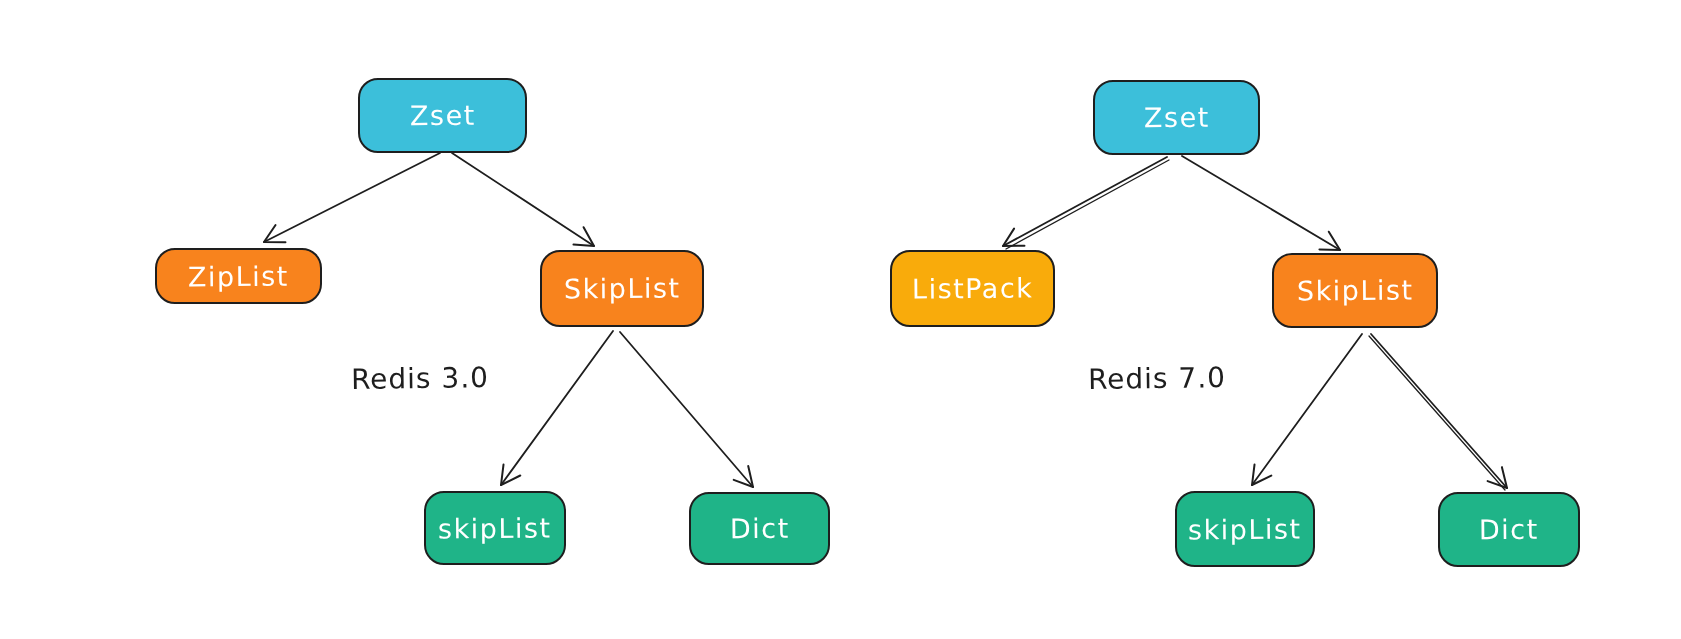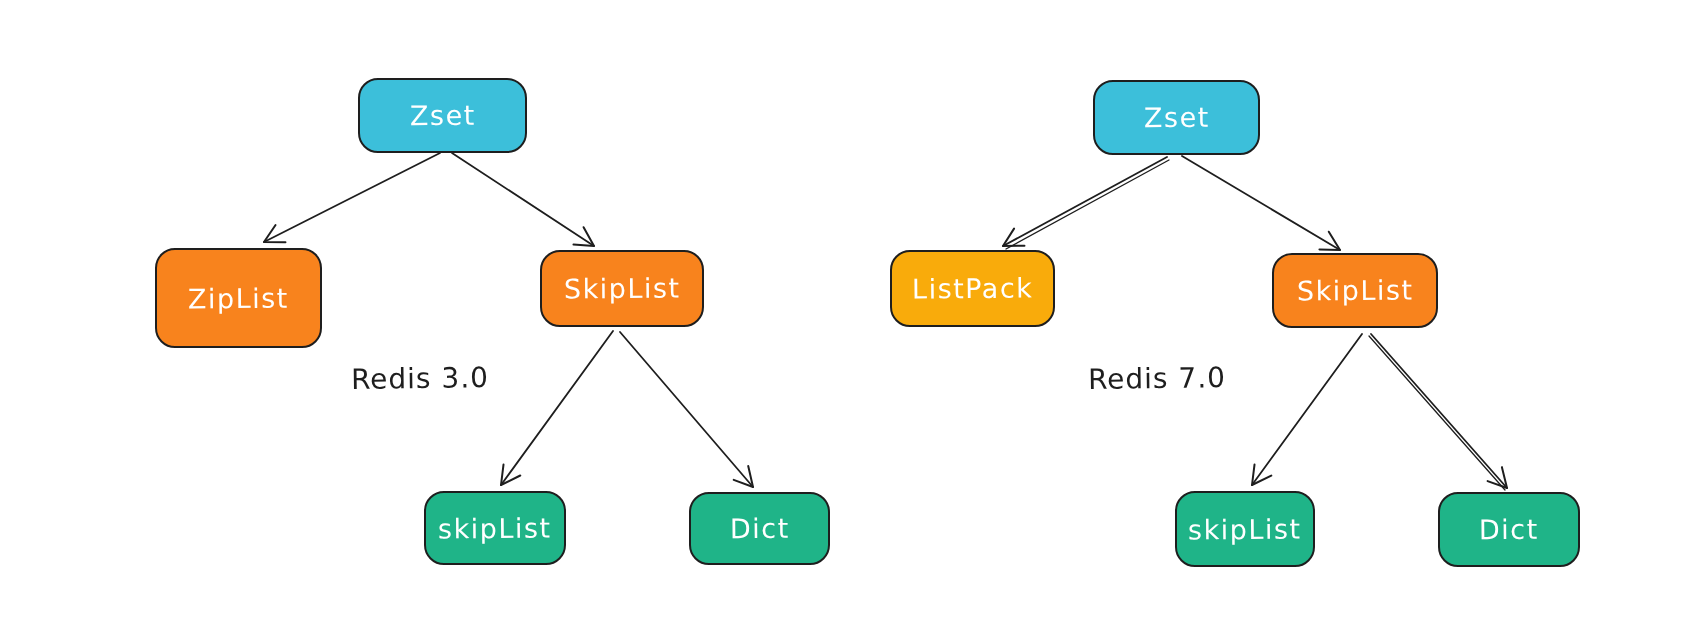--- a/index.html
+++ b/index.html
@@ -92,21 +92,21 @@
     <line x1="1182" y1="156" x2="1340" y2="250" marker-end="url(#ah)"></line>
     <line x1="1362" y1="334" x2="1252" y2="485" marker-end="url(#ah)"></line>
     <line x1="1371" y1="334" x2="1507" y2="488" marker-end="url(#ah)"></line>
     <line class="twin" x1="1369" y1="336" x2="1505" y2="490"></line>
   </svg>
 
   <div class="node" style="left: 358px; top: 78px; width: 169px; height: 75px; background: rgb(60, 191, 218);">
     <span class="node-label">Zset</span>
   </div>
 
-  <div class="node" style="left: 155px; top: 248px; width: 167px; height: 100px; background: rgb(248, 131, 29);">
+  <div class="node" style="left: 155px; top: 248px; width: 167px; height: 56px; background: rgb(248, 131, 29);">
     <span class="node-label">ZipList</span>
   </div>
 
   <div class="node" style="left: 540px; top: 250px; width: 164px; height: 77px; background: rgb(248, 131, 29);">
     <span class="node-label">SkipList</span>
   </div>
 
   <div class="caption" style="left:351px; top:362px;">Redis 3.0</div>
 
   <div class="node" style="left: 424px; top: 491px; width: 142px; height: 74px; background: rgb(31, 180, 136);">

